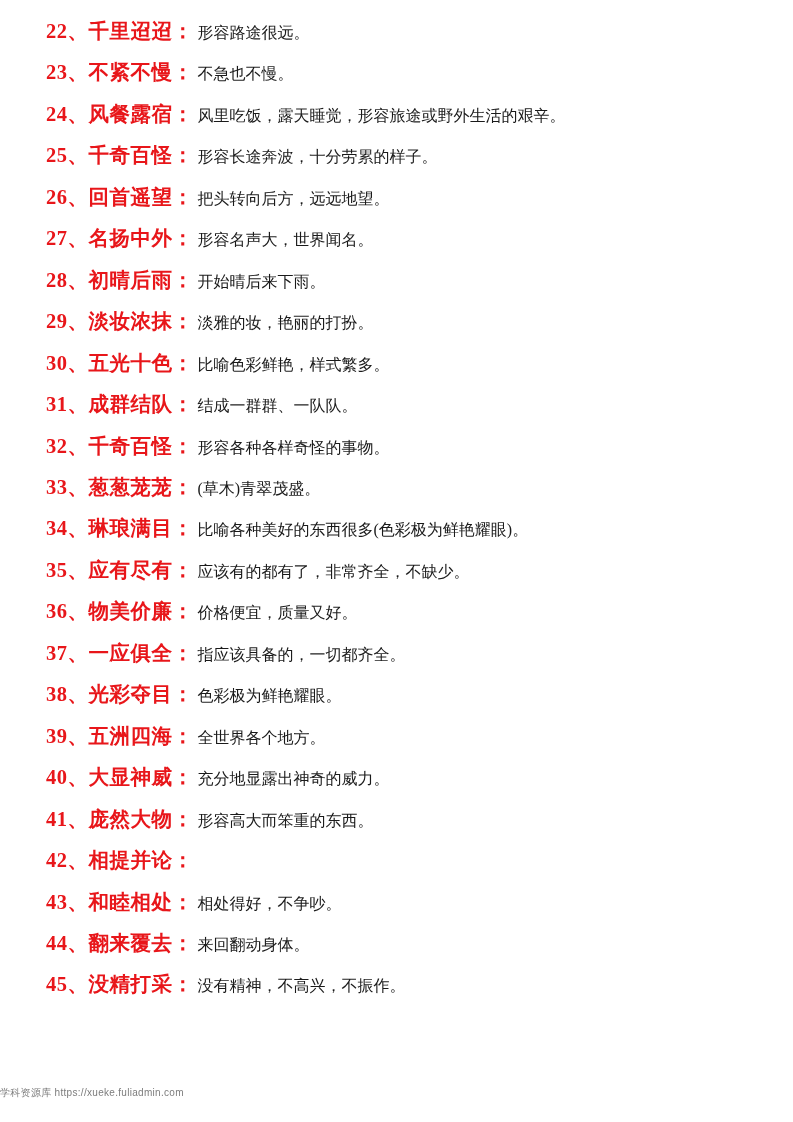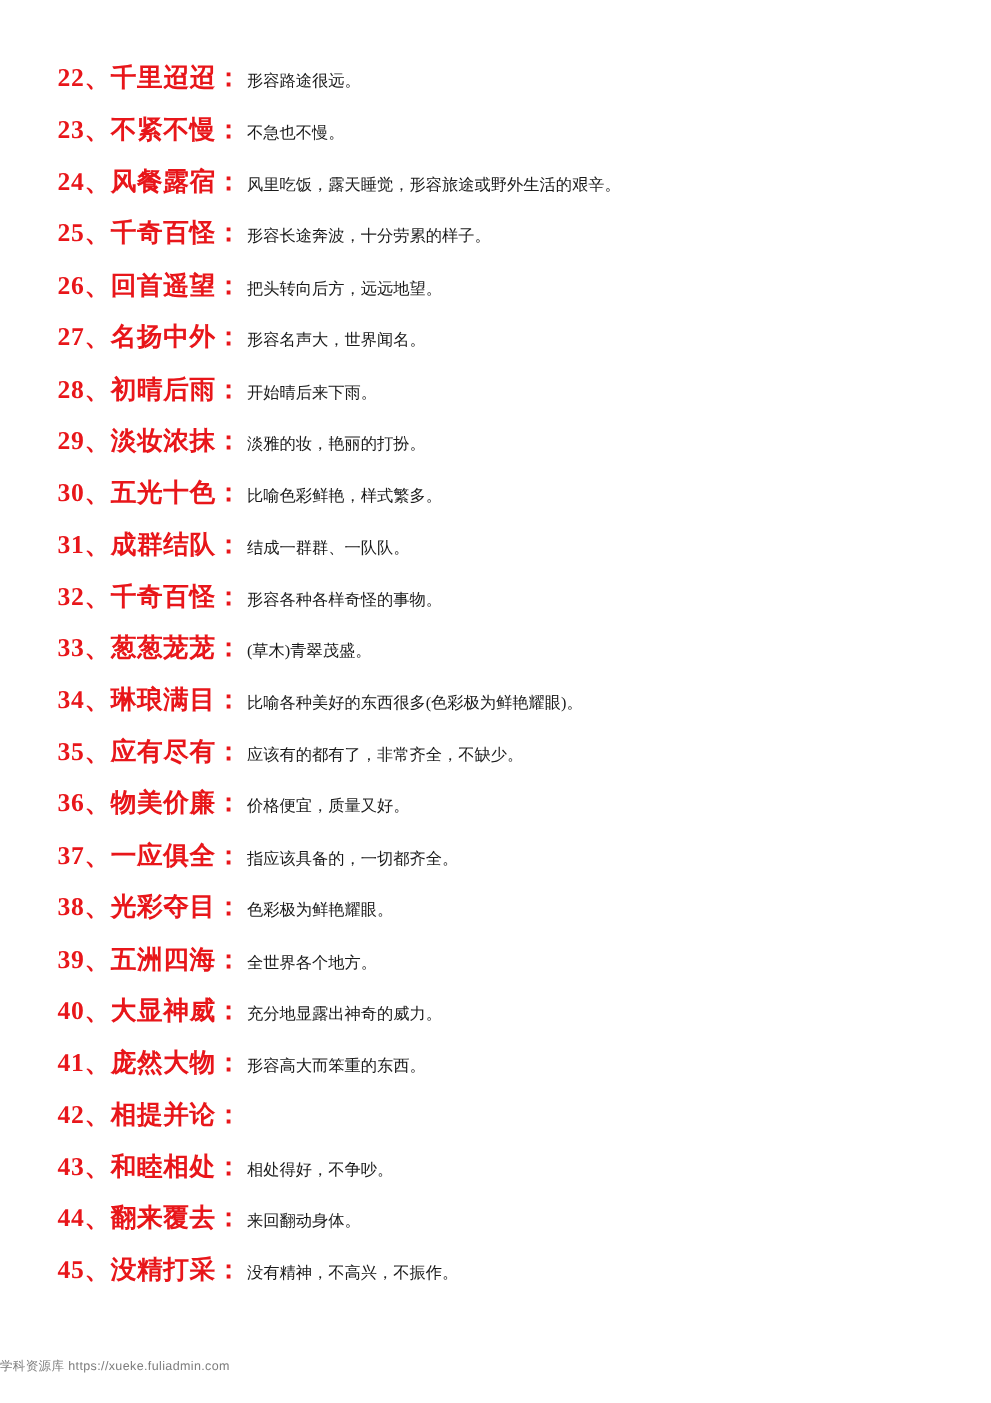--- a/index.html
+++ b/index.html
@@ -11,21 +11,21 @@
     height: 1122px;
     background: #ffffff;
     font-family: "Liberation Serif", "DejaVu Serif", serif;
     overflow: hidden;
   }
   .page {
     position: relative;
     width: 793px;
     height: 1122px;
     box-sizing: border-box;
-    padding: 52px 46px 0 46px;
+    padding: 20px 46px 0 46px;
   }
   .entry-list {
     display: block;
   }
   .entry {
     display: flex;
     align-items: baseline;
     margin: 0 0 18.5px 0;
     line-height: 1.12;
     white-space: nowrap;
@@ -44,21 +44,21 @@
     text-align: right;
     font-weight: bold;
   }
   .entry-colon {
     color: #e8161a;
     font-weight: bold;
     font-size: 20.5px;
   }
   .entry-def {
     color: #1a1a1a;
-    font-size: 13px;
+    font-size: 16px;
     font-weight: normal;
     margin-left: 4px;
     flex: 1 1 auto;
     font-family: "Liberation Serif", "DejaVu Serif", serif;
   }
   .footer {
     position: absolute;
     left: 0;
     right: 0;
     bottom: 22px;

